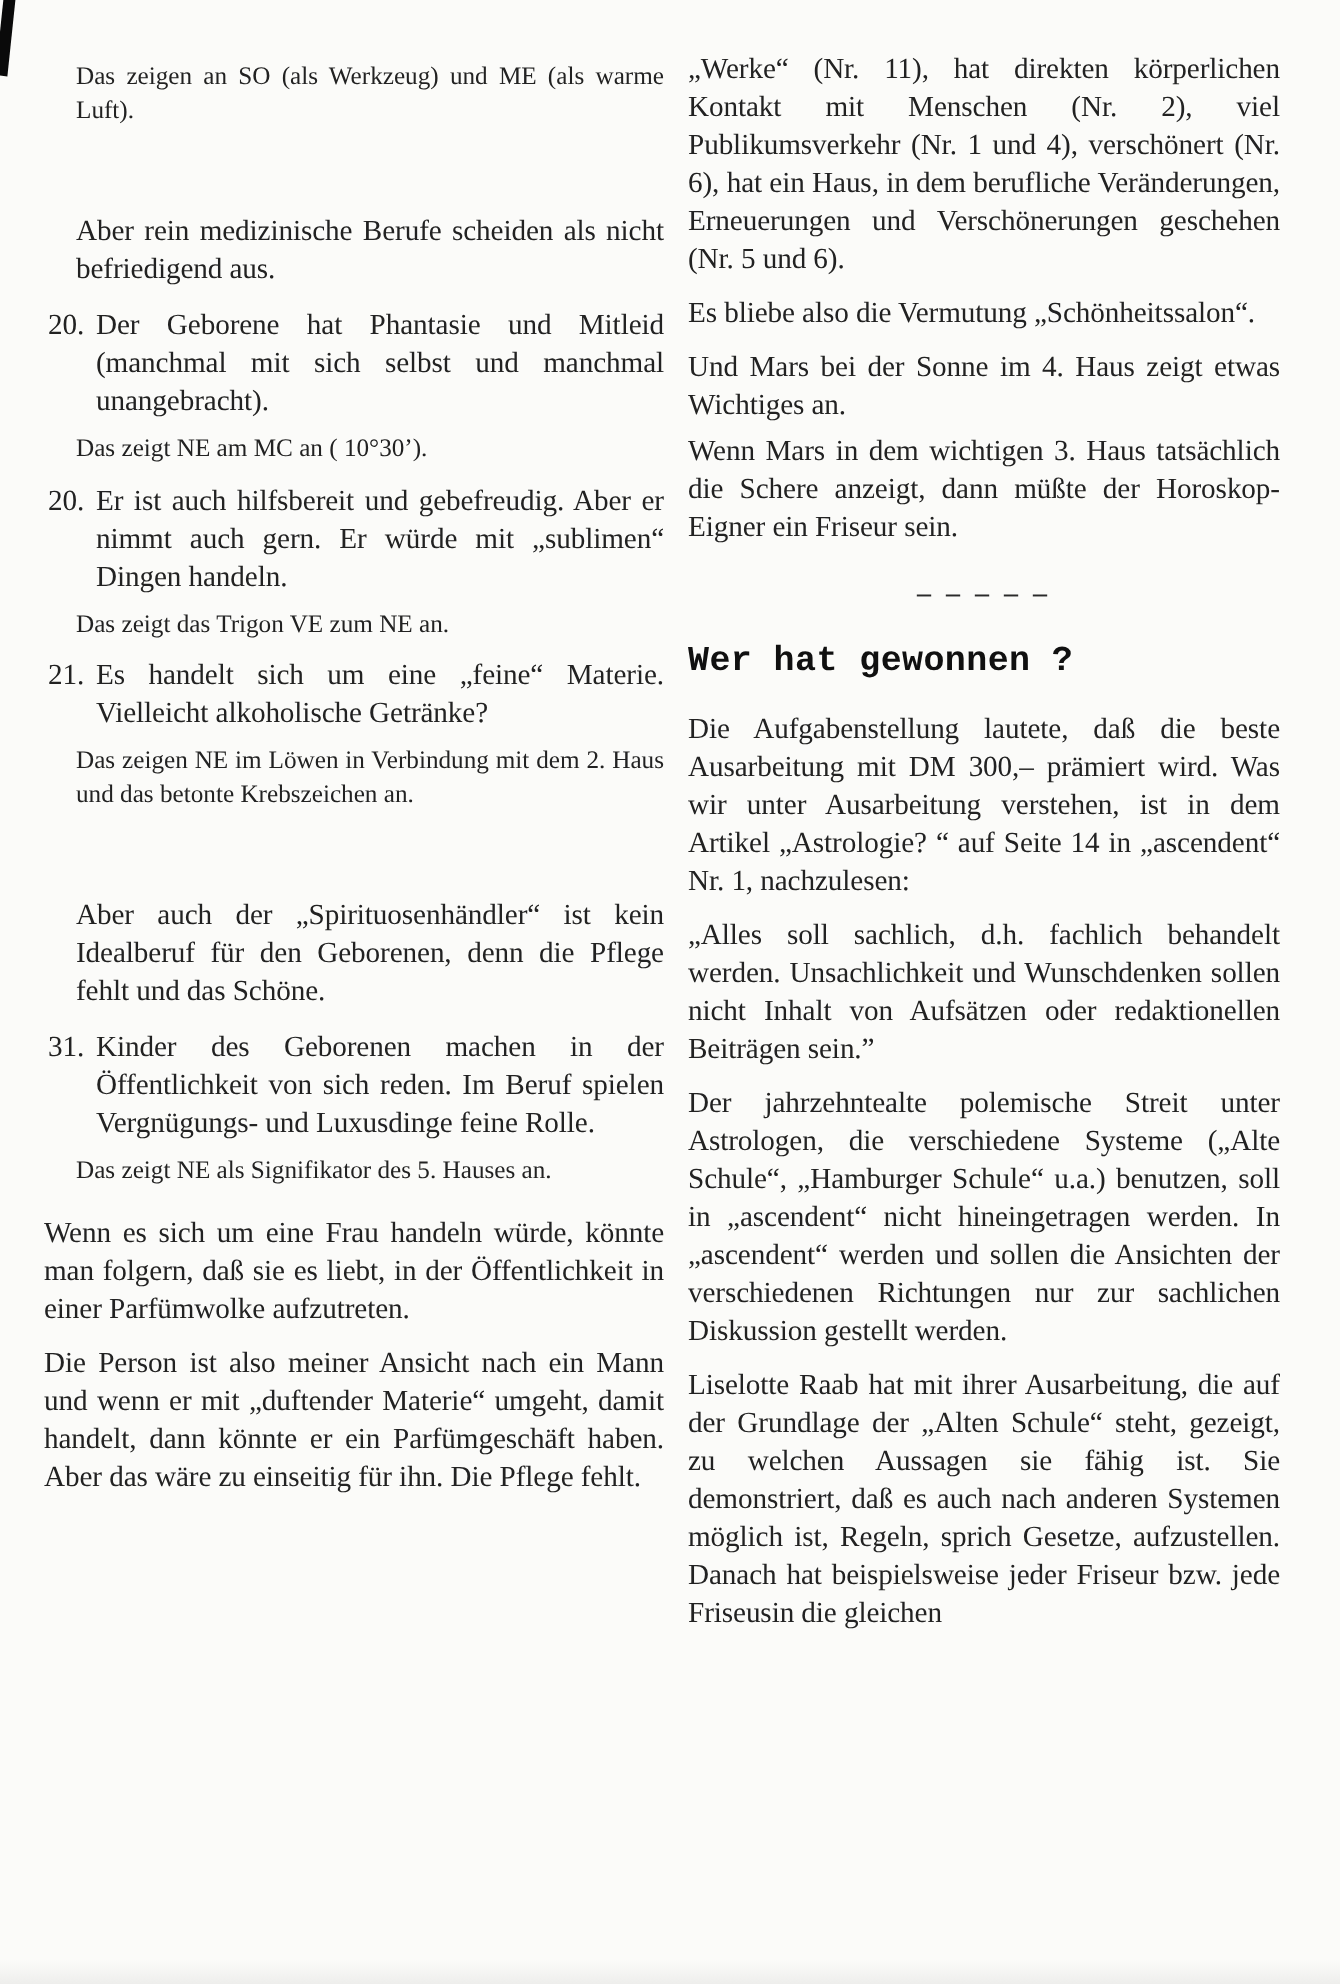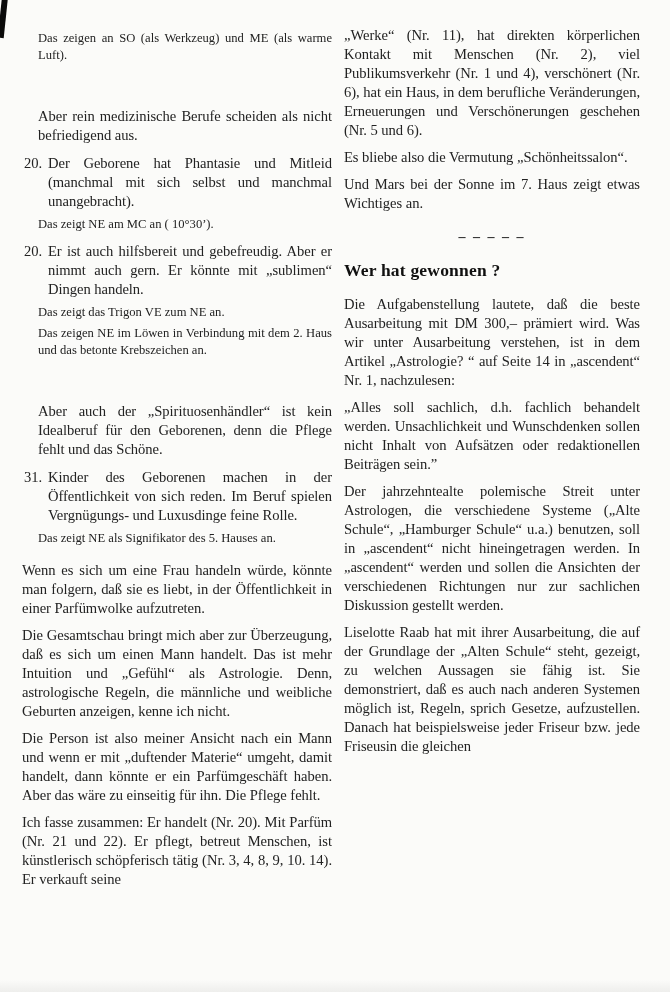--- a/index.html
+++ b/index.html
@@ -50,21 +50,21 @@
   .separator {
     margin-top: 16px;
     text-align: center;
     font-weight: bold;
     font-size: 14px;
     letter-spacing: 2px;
     color: #2a2a2a;
   }
   .heading {
     margin: 14px 0 13px 0;
-    font-family: Liberation Serif, serif;
+    font-family: Liberation Mono, monospace;
     font-weight: 700;
     font-size: 17.5px;
     line-height: 23px;
     color: #101010;
     letter-spacing: 0.2px;
   }
   .heading + .para { margin-top: 9px; }
 
   .bottom-edge {
     position: absolute; left: 0; bottom: 0;
@@ -84,44 +84,47 @@
     <p class="para indent">Aber rein medizinische Berufe scheiden als nicht befriedigend aus.</p>
 
     <div class="item">
       <span class="num">20.</span>
       <span class="itext">Der Geborene hat Phantasie und Mitleid (manchmal mit sich selbst und manchmal unangebracht).</span>
     </div>
     <p class="note">Das zeigt NE am MC an ( 10°30’).</p>
 
     <div class="item">
       <span class="num">20.</span>
-      <span class="itext">Er ist auch hilfsbereit und gebefreudig. Aber er nimmt auch gern. Er könnte mit „sublimen“ Dingen handeln.</span>
+      <span class="itext">Er ist auch hilfsbereit und gebefreudig. Aber er nimmt auch gern. Er würde mit „sublimen“ Dingen handeln.</span>
     </div>
     <p class="note">Das zeigt das Trigon VE zum NE an.</p>
 
+    <div class="item">
+      <span class="num">21.</span>
+      <span class="itext">Es handelt sich um eine „feine“ Materie. Vielleicht alkoholische Getränke?</span>
+    </div>
     <p class="note">Das zeigen NE im Löwen in Verbindung mit dem 2. Haus und das betonte Krebszeichen an.</p>
 
     <p class="para indent">Aber auch der „Spirituosenhändler“ ist kein Idealberuf für den Geborenen, denn die Pflege fehlt und das Schöne.</p>
 
     <div class="item">
       <span class="num">31.</span>
       <span class="itext">Kinder des Geborenen machen in der Öffentlichkeit von sich reden. Im Beruf spielen Vergnügungs- und Luxusdinge feine Rolle.</span>
     </div>
     <p class="note">Das zeigt NE als Signifikator des 5. Hauses an.</p>
 
     <p class="para mt-lg">Wenn es sich um eine Frau handeln würde, könnte man folgern, daß sie es liebt, in der Öffentlichkeit in einer Parfümwolke aufzutreten.</p>
-    <p class="para">Die Gesamtschau bringt mich aber zur Überzeugung, daß es sich um einen Mann handelt. Das ist mehr Intuition und „Gefühl“ als Astrologie. Denn, astrologische Regeln, die männliche und weibliche Geburten anzeigen, kenne ich nicht.</p>
     <p class="para">Die Person ist also meiner Ansicht nach ein Mann und wenn er mit „duftender Materie“ umgeht, damit handelt, dann könnte er ein Parfümgeschäft haben. Aber das wäre zu einseitig für ihn. Die Pflege fehlt.</p>
-    <p class="para">Ich fasse zusammen: Er handelt (Nr. 20). Mit Parfüm (Nr. 21 und 22). Er pflegt, betreut Menschen, ist künstlerisch schöpferisch tätig (Nr. 3, 4, 8, 9, 10. 14). Er verkauft seine</p>
   </div>
 
   <div class="col col-right">
     <p class="para">„Werke“ (Nr. 11), hat direkten körperlichen Kontakt mit Menschen (Nr. 2), viel Publikumsverkehr (Nr. 1 und 4), verschönert (Nr. 6), hat ein Haus, in dem berufliche Veränderungen, Erneuerungen und Verschönerungen geschehen (Nr. 5 und 6).</p>
     <p class="para">Es bliebe also die Vermutung „Schönheitssalon“.</p>
-    <p class="para">Und Mars bei der Sonne im 7. Haus zeigt etwas Wichtiges an.</p>
+    <p class="para">Und Mars bei der Sonne im 4. Haus zeigt etwas Wichtiges an.</p>
+    <p class="para tight">Wenn Mars in dem wichtigen 3. Haus tatsächlich die Schere anzeigt, dann müßte der Horoskop-Eigner ein Friseur sein.</p>
 
     <div class="separator">– – – – –</div>
 
     <h2 class="heading">Wer hat gewonnen ?</h2>
 
     <p class="para">Die Aufgabenstellung lautete, daß die beste Ausarbeitung mit DM 300,– prämiert wird. Was wir unter Ausarbeitung verstehen, ist in dem Artikel „Astrologie? “ auf Seite 14 in „ascendent“ Nr. 1, nachzulesen:</p>
     <p class="para">„Alles soll sachlich, d.h. fachlich behandelt werden. Unsachlichkeit und Wunschdenken sollen nicht Inhalt von Aufsätzen oder redaktionellen Beiträgen sein.”</p>
     <p class="para">Der jahrzehntealte polemische Streit unter Astrologen, die verschiedene Systeme („Alte Schule“, „Hamburger Schule“ u.a.) benutzen, soll in „ascendent“ nicht hineingetragen werden. In „ascendent“ werden und sollen die Ansichten der verschiedenen Richtungen nur zur sachlichen Diskussion gestellt werden.</p>
     <p class="para">Liselotte Raab hat mit ihrer Ausarbeitung, die auf der Grundlage der „Alten Schule“ steht, gezeigt, zu welchen Aussagen sie fähig ist. Sie demonstriert, daß es auch nach anderen Systemen möglich ist, Regeln, sprich Gesetze, aufzustellen. Danach hat beispielsweise jeder Friseur bzw. jede Friseusin die gleichen</p>
   </div>

